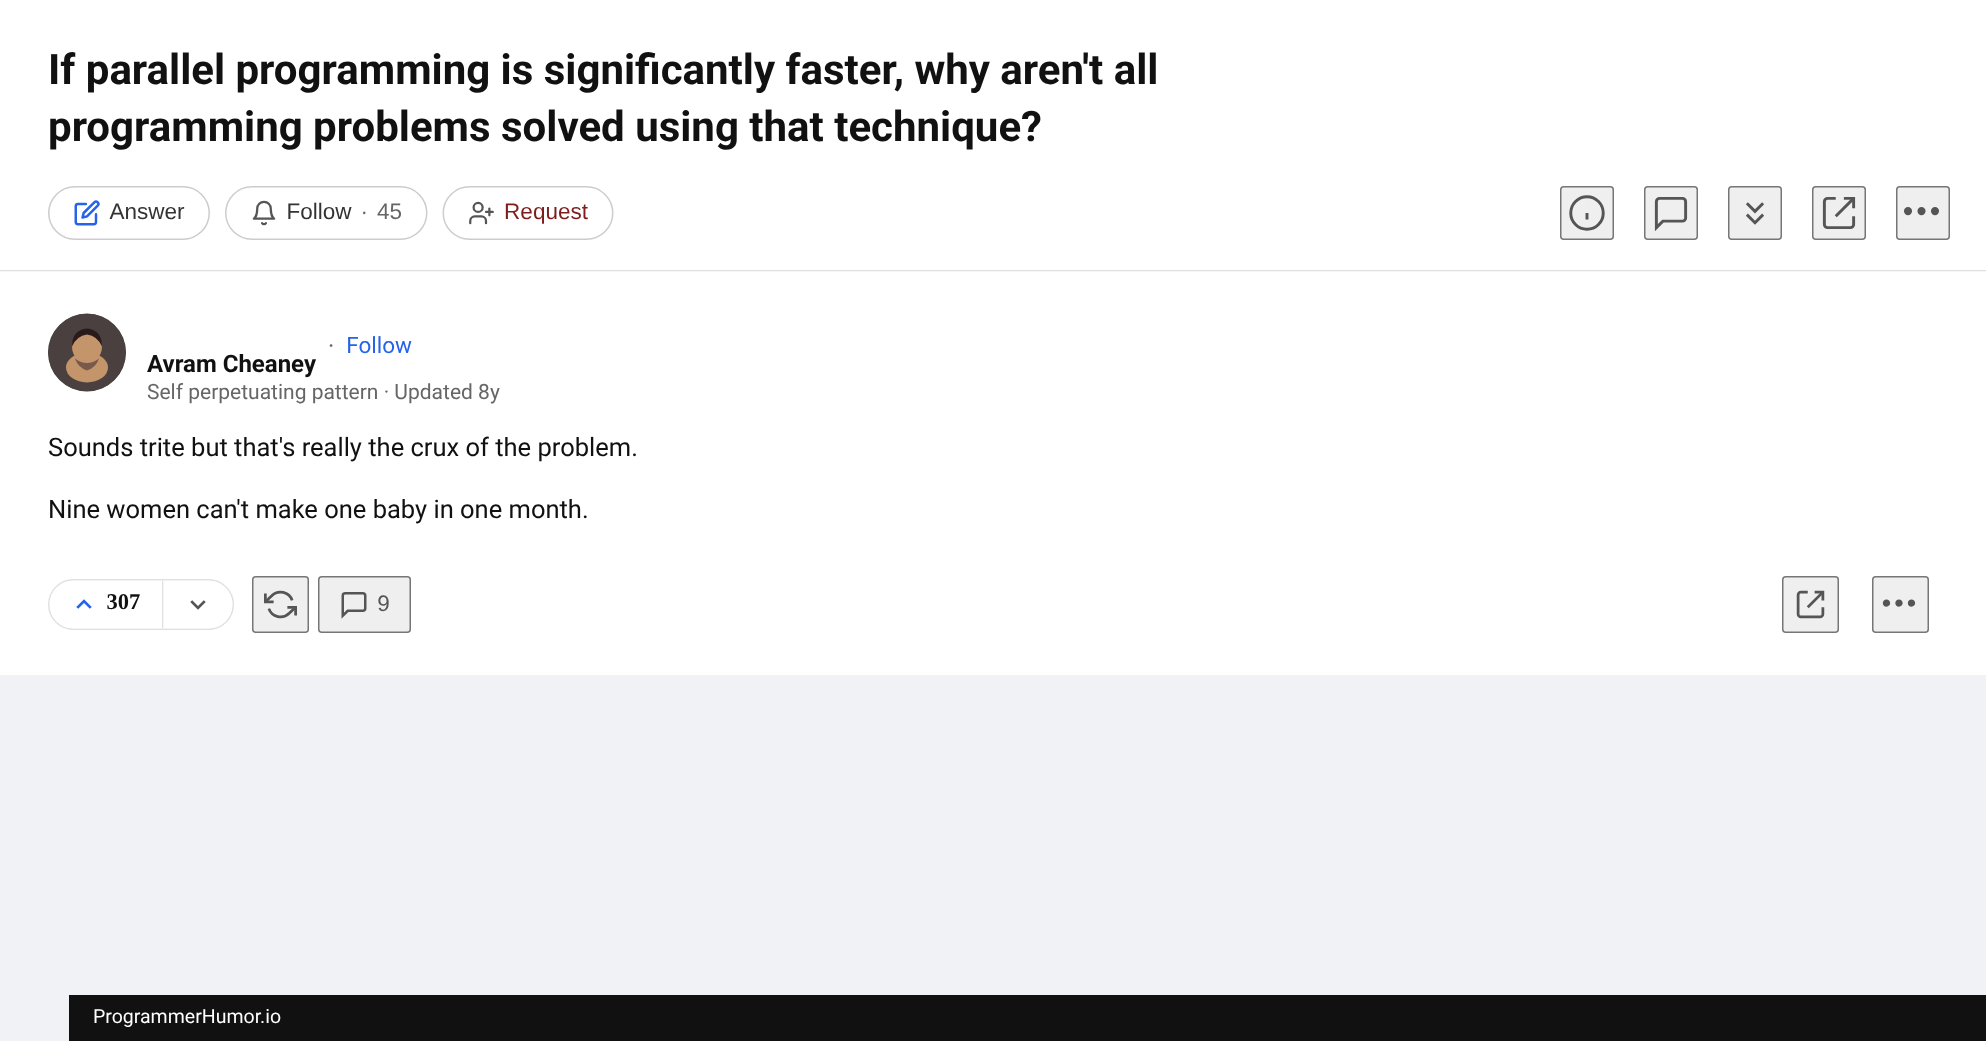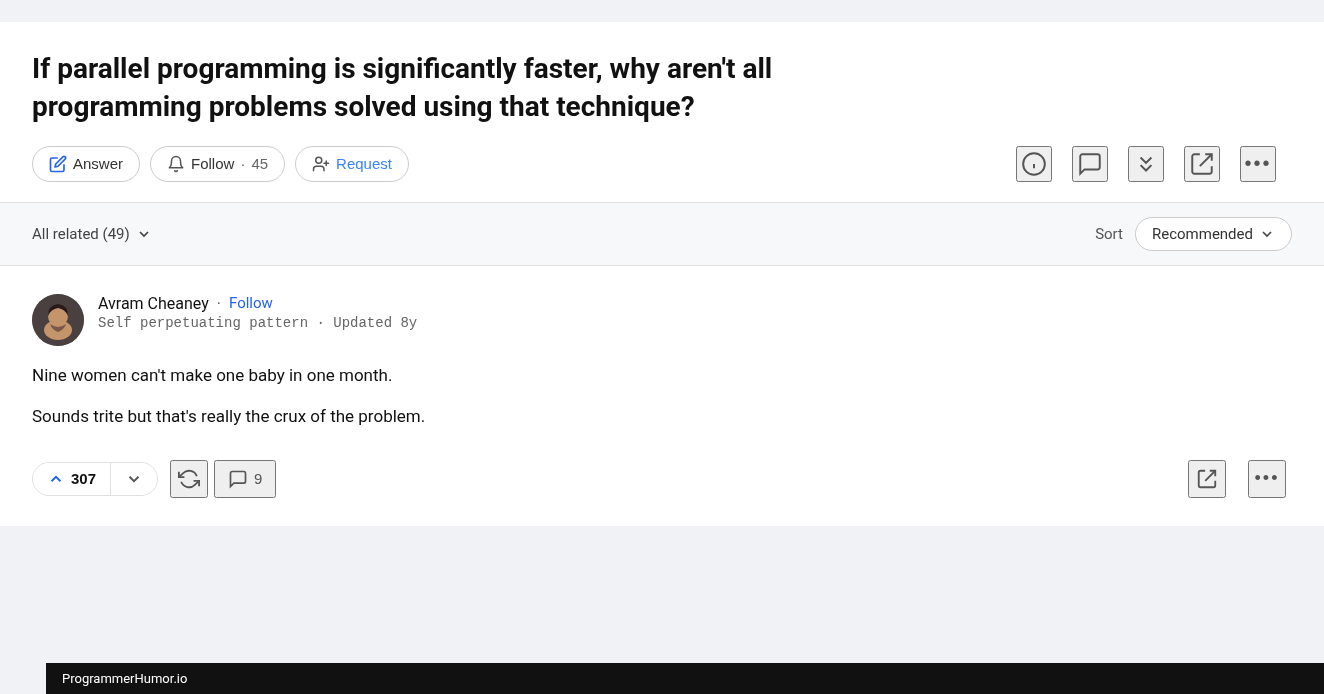--- a/index.html
+++ b/index.html
@@ -13,23 +13,22 @@
 
     .main-container {
       background: #fff;
       margin: 0;
       width: 1324px;
     }
 
     
     .question-section {
       background: #fff;
-      padding: 28px 48px 20px 32px;
+      padding: 28px 24px 20px 32px;
       border-bottom: 1px solid #e0e0e0;
-      margin-top: 22px;
     }
 
     .question-title {
       font-size: 28px;
       font-weight: 700;
       color: #111;
       line-height: 1.35;
       margin-bottom: 20px;
       max-width: 900px;
     }
@@ -86,21 +85,21 @@
     .request-btn {
       display: flex;
       align-items: center;
       gap: 6px;
       padding: 8px 16px;
       border: 1.5px solid #ccc;
       border-radius: 20px;
       background: #fff;
       cursor: pointer;
       font-size: 15px;
-      color: #3b82f6;
+      color: #7f1d1d;
       margin-right: auto;
     }
 
     .icon-actions {
       display: flex;
       align-items: center;
       gap: 20px;
     }
 
     .icon-circle-btn {
@@ -195,34 +194,34 @@
     }
 
     .author-line {
       display: flex;
       align-items: center;
       gap: 8px;
     }
 
     .author-name {
       font-size: 16px;
-      font-weight: 400;
+      font-weight: 700;
       color: #111;
+      margin-top: 24px;
     }
 
     .author-follow {
       font-size: 15px;
       color: #2563eb;
       cursor: pointer;
     }
 
     .author-meta {
       font-size: 14px;
       color: #666;
-      font-family: Liberation Mono, monospace;
     }
 
     .answer-text {
       font-size: 17px;
       color: #111;
       line-height: 1.6;
       margin-bottom: 14px;
       max-width: 900px;
     }
 
@@ -254,20 +253,21 @@
       display: flex;
       align-items: center;
       gap: 6px;
       padding: 7px 14px;
       background: #fff;
       border: none;
       border-right: 1px solid #e0e0e0;
       cursor: pointer;
       font-size: 15px;
       color: #2563eb;
+      font-family: Liberation Serif, serif;
     }
 
     .upvote-count {
       font-size: 15px;
       font-weight: 600;
       color: #111;
     }
 
     .downvote-btn {
       display: flex;
@@ -404,38 +404,20 @@
             <path d="M21 14v5a2 2 0 0 1-2 2H5a2 2 0 0 1-2-2V5a2 2 0 0 1 2-2h5"></path>
           </svg>
         </button>
         <button class="icon-circle-btn">
           <span style="font-size:20px;color:#555;letter-spacing:2px;">•••</span>
         </button>
       </div>
     </div>
   </div>
 
-  <div class="filter-bar">
-    <div class="all-related">
-      <span>All related (49)</span>
-      <svg width="16" height="16" viewBox="0 0 24 24" fill="none" stroke="#444" stroke-width="2.5">
-        <polyline points="6 9 12 15 18 9"></polyline>
-      </svg>
-    </div>
-
-    <div class="sort-section">
-      <span class="sort-label">Sort</span>
-      <div class="sort-dropdown">
-        <span>Recommended</span>
-        <svg width="16" height="16" viewBox="0 0 24 24" fill="none" stroke="#444" stroke-width="2.5">
-          <polyline points="6 9 12 15 18 9"></polyline>
-        </svg>
-      </div>
-    </div>
-  </div>
 
   <div class="answers-section">
     <div class="answer-item">
 
       <div class="answer-header">
         <div class="avatar">
 
           <svg width="52" height="52" viewBox="0 0 52 52">
             <circle cx="26" cy="26" r="26" fill="#4a4040"></circle>
 
@@ -453,22 +435,22 @@
           <div class="author-line">
             <span class="author-name">Avram Cheaney</span>
             <span style="color:#666;">·</span>
             <span class="author-follow">Follow</span>
           </div>
           <div class="author-meta">Self perpetuating pattern · Updated 8y</div>
         </div>
       </div>
 
       <div class="answer-text">
+        <p>Sounds trite but that's really the crux of the problem.</p>
         <p>Nine women can't make one baby in one month.</p>
-        <p>Sounds trite but that's really the crux of the problem.</p>
       </div>
 
       <div class="answer-footer">
 
         <div class="vote-section">
           <button class="upvote-btn">
             <svg width="18" height="18" viewBox="0 0 24 24" fill="none" stroke="#2563eb" stroke-width="2.5">
               <polyline points="18 15 12 9 6 15"></polyline>
             </svg>
             <span class="upvote-count">307</span>

